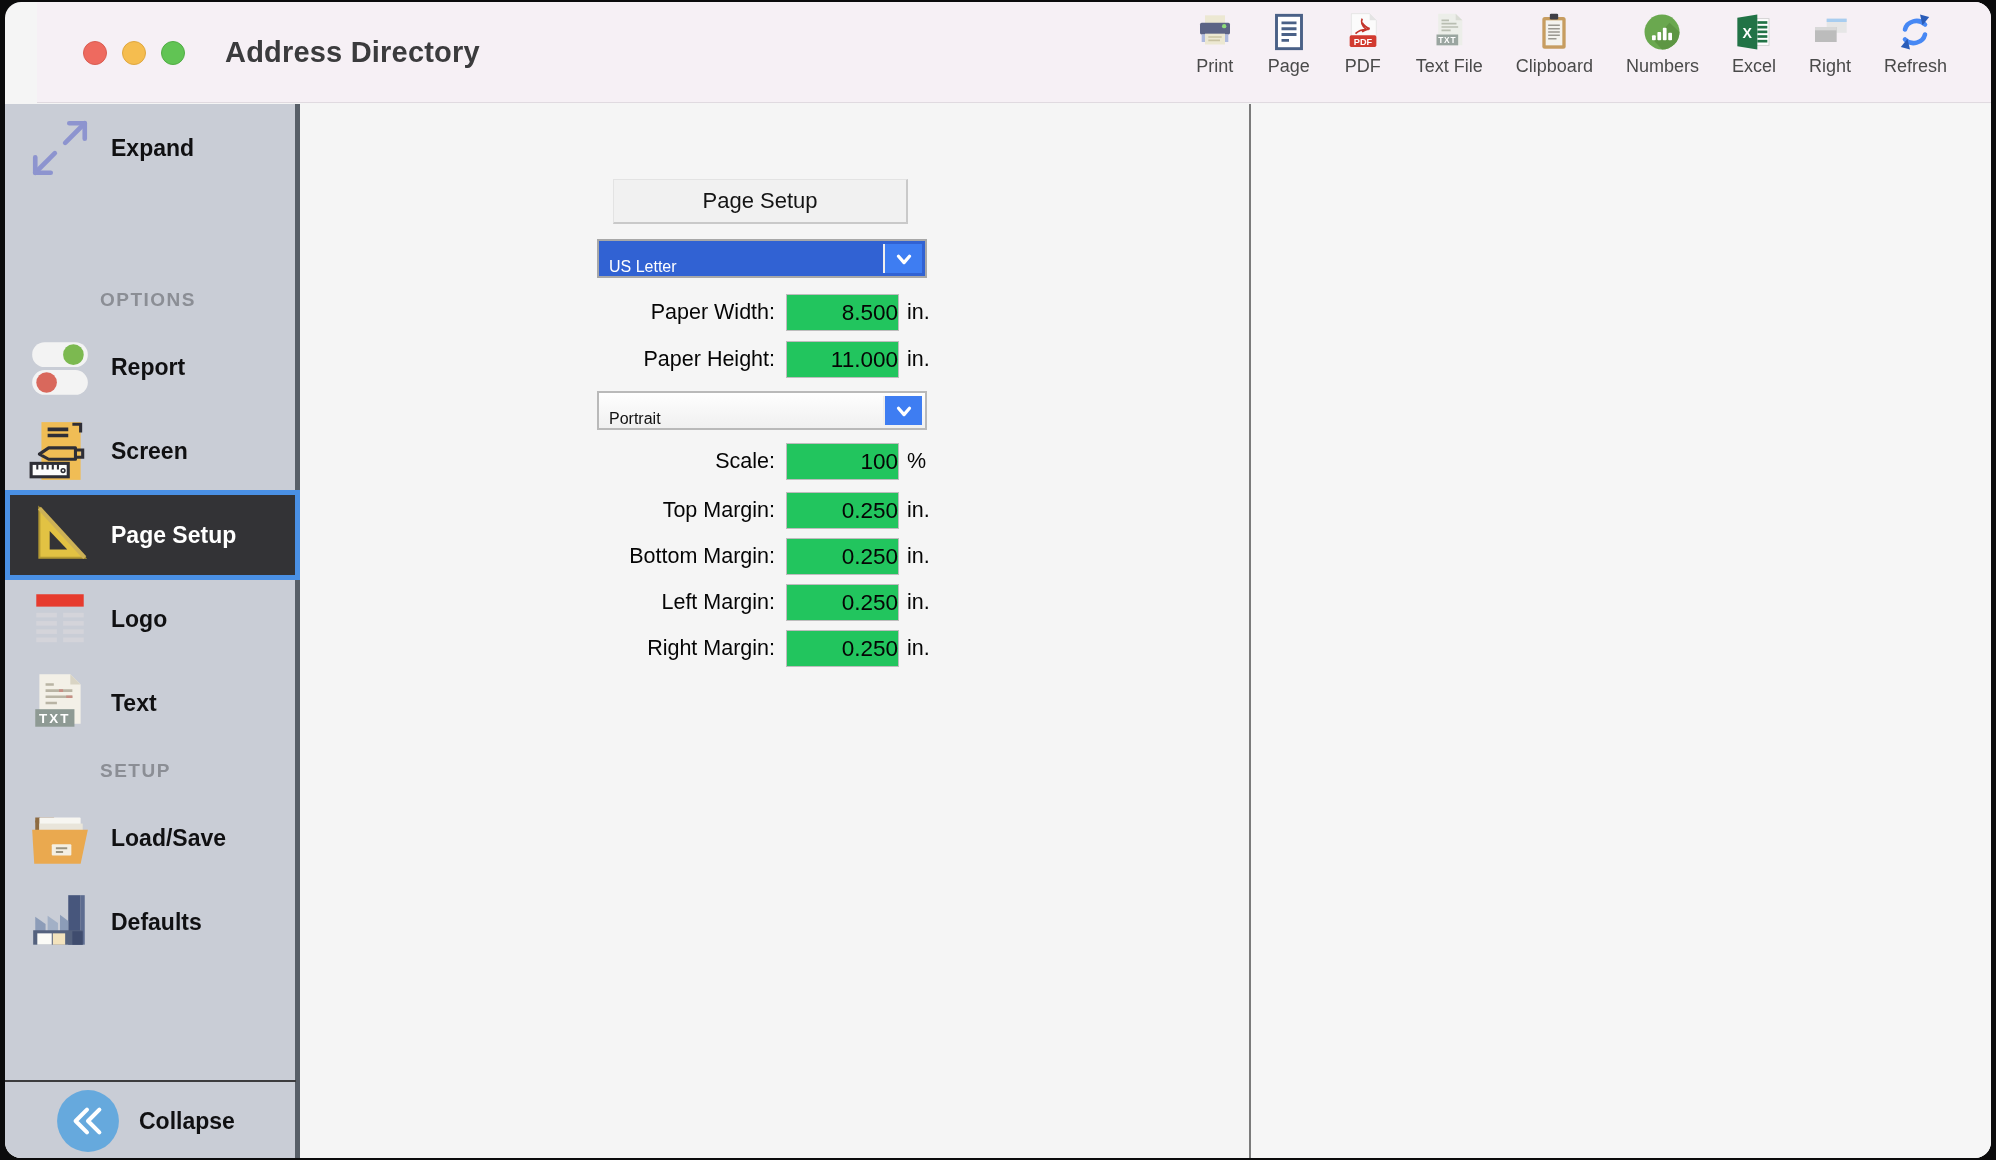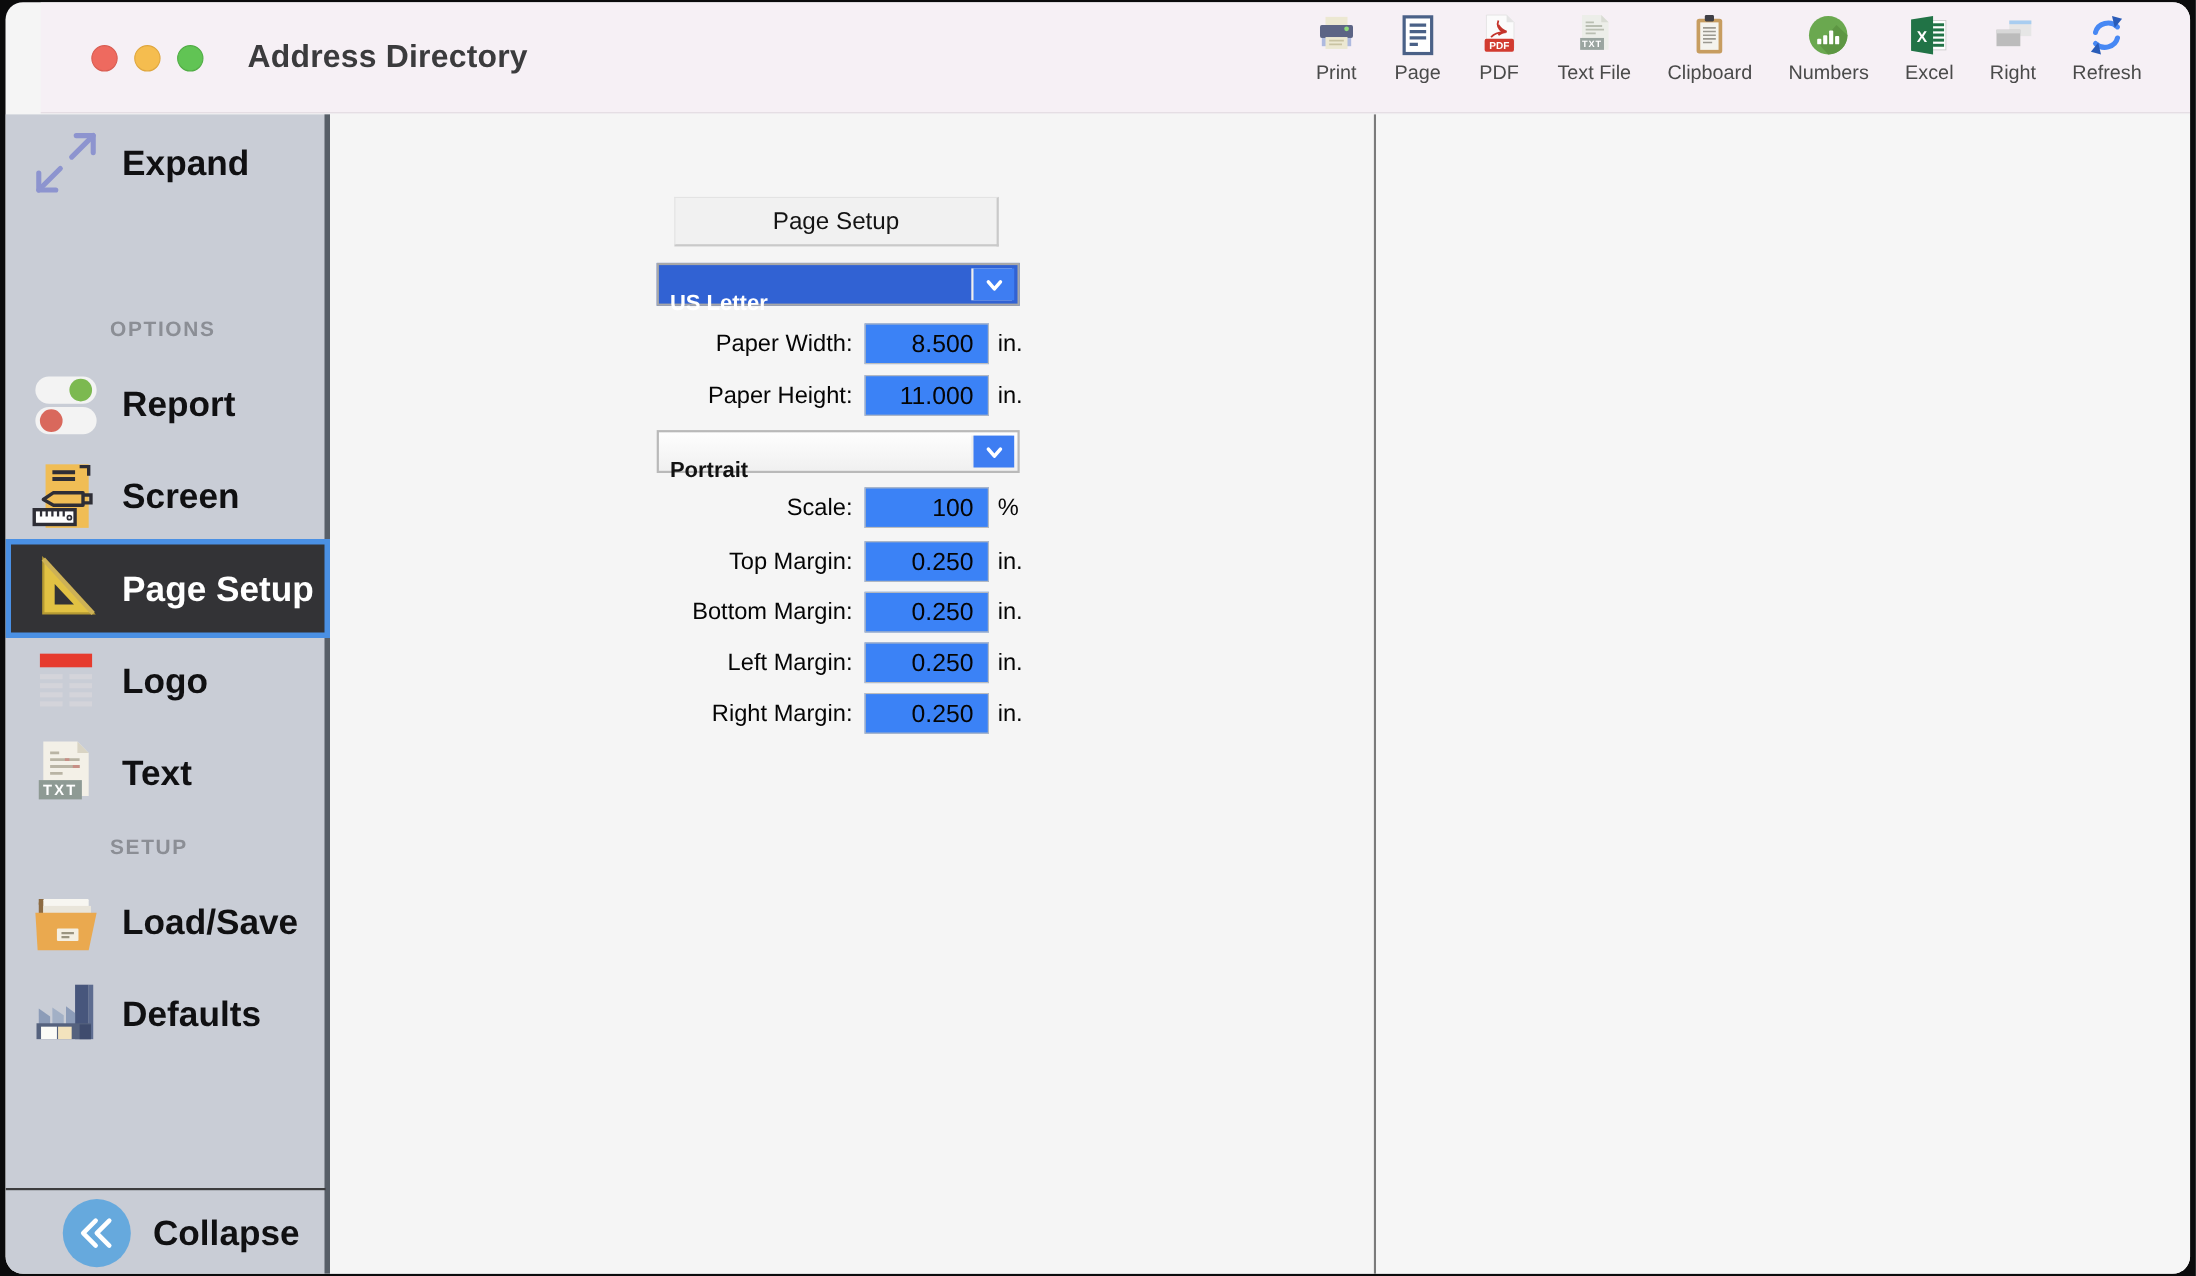--- a/index.html
+++ b/index.html
@@ -26,21 +26,21 @@
   .tool-label { margin-top:4px; font-size:18px; color:#4a4a4a; white-space:nowrap; }
 
   
   .sidebar { position:absolute; left:0; top:102px; bottom:0; width:295px;
              background:#c9cdd6; }
   .sidebar-edge { position:absolute; right:0; top:0; bottom:0; width:5px; background:#585f68; }
   .side-row { position:absolute; left:0; width:295px; height:84px;
               display:flex; align-items:center; }
   .side-icon { position:absolute; left:22px; width:66px; height:66px; }
   .side-icon svg { width:66px; height:66px; display:block; }
-  .side-label { position:absolute; left:106px; font-size:32px; font-weight:700; color:#101012; }
+  .side-label { position:absolute; left:106px; font-size:23px; font-weight:700; color:#101012; }
   .side-header { position:absolute; left:95px; width:200px; font-size:19px; font-weight:700;
                  color:#8b8e95; letter-spacing:1.5px; }
 
   .side-selected { position:absolute; left:0; top:386px; width:295px; height:90px;
                    background:#333336; border:5px solid #4a90e4; display:flex; align-items:center; }
   .side-selected .side-icon { left:17px; }
   .side-selected .side-label { left:101px; color:#ffffff; }
 
   .side-divider { position:absolute; left:0; top:976px; width:291px; height:2px; background:#3c3c3e; }
   .collapse-row { top:978px; height:78px;margin-left:28px; }
@@ -53,35 +53,35 @@
   
   .form-header { position:absolute; left:313px; top:75px; width:295px; height:45px;
                  background:#f1f1f1; border:1px solid #e3e3e3;
                  border-right:2px solid #c9c9c9; border-bottom:2px solid #c9c9c9;
                  font-size:22px; color:#141414; text-align:center; line-height:42px; }
 
   .select-box { position:absolute; left:297px; width:330px; height:39px;
                 border:2px solid #a8a8a8; cursor:default; }
   .sel-paper  { top:135px; background:#3162d3; }
   .sel-orient { top:287px; background:linear-gradient(#fefefe,#f0f0f0); border-color:#b9b9b9;padding-left:41px; }
-  .sel-value  { position:absolute; left:10px; top:18px; line-height:35px; font-size:20px;font-weight:bold; }
+  .sel-value  { position:absolute; left:10px; top:8px; line-height:35px; font-size:16px; }
   .sel-paper  .sel-value { color:#ffffff; }
   .sel-orient .sel-value { color:#111111; }
   .sel-chevron { position:absolute; right:3px; top:3px; bottom:3px; width:37px;
                  background:#3e7df2; box-shadow:-2px 0 0 #eeeeee;
                  display:flex; align-items:center; justify-content:center; }
   .sel-chevron svg { width:22px; height:22px; }
 
   .field-row { position:absolute; left:0; width:700px; height:37px; }
   .field-label { position:absolute; left:100px; width:375px; text-align:right;
                  font-size:21.5px; color:#050505; line-height:37px; }
   .field-input { position:absolute; left:486px; top:0; width:113px; height:37px;
-                 border:1.5px solid #bdbdbd; background:#3b82f6; text-align:right;
+                 border:1.5px solid #bdbdbd; background:#22c55e; text-align:right;
                  font-size:22.5px; font-family:"Liberation Sans", sans-serif;
-                 color:#050505; padding-right:13px; outline:none; }
+                 color:#050505; padding-right:0; outline:none; }
   .field-unit { position:absolute; left:607px; font-size:21.5px; color:#050505; line-height:37px; }
 </style>
 </head>
 <body>
 
 <div class="window">
 
   <div class="titlebar">
     <div class="traffic t-red"></div>
     <div class="traffic t-yellow"></div>

